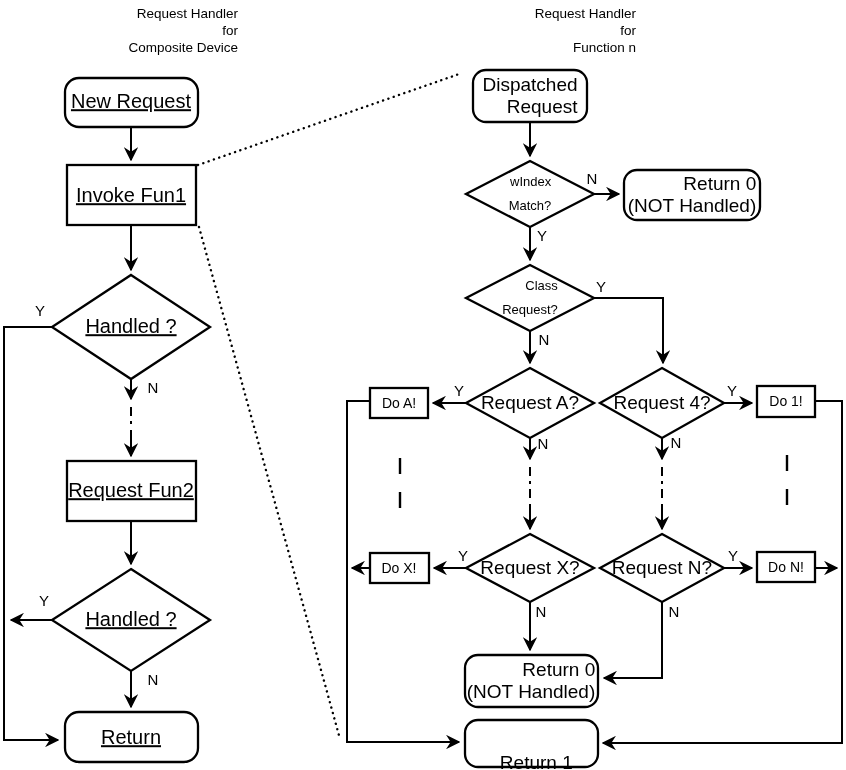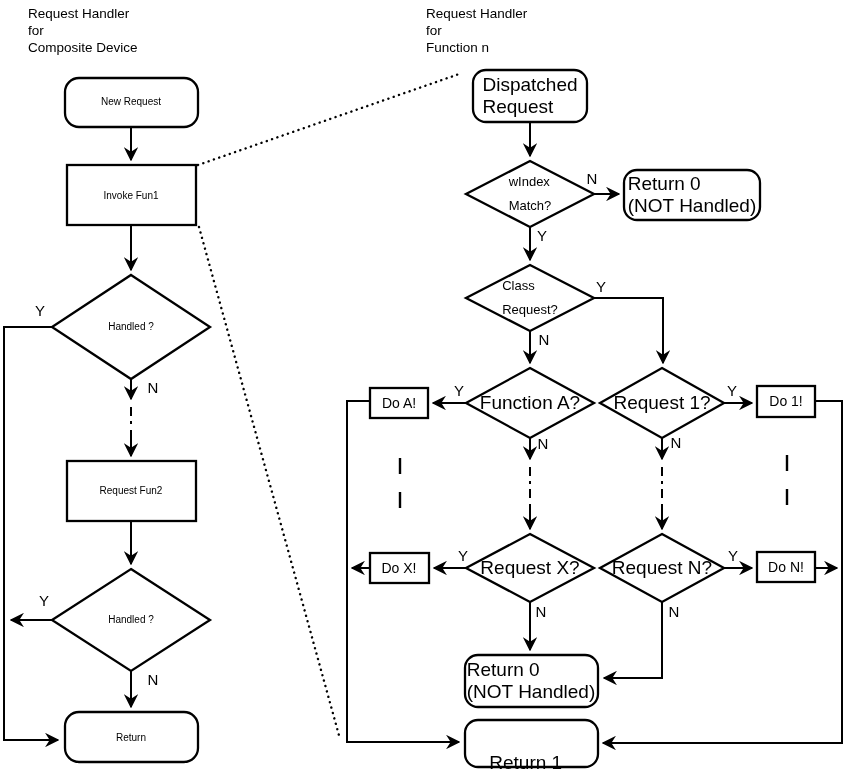--- a/index.html
+++ b/index.html
@@ -9,28 +9,28 @@
     height: 770px;
     background: #ffffff;
     font-family: "Liberation Sans", "DejaVu Sans", sans-serif;
     color: #000;
     overflow: hidden;
   }
   #wires { position: absolute; left: 0; top: 0; }
   .lbl {
     position: absolute;
     transform: translate(-50%, -50%);
-    text-align: left;
+    text-align: right;
     white-space: pre-line;
     line-height: 1.18;
     color: #000;
     user-select: none;
   }
   .title { font-size: 13.5px; line-height: 17px; }
-  .node-lg { font-size: 10px; }
+  .node-lg { font-size: 20px; text-decoration: underline; }
   .node-md { font-size: 19px; }
   .node-sm { font-size: 13px; line-height: 24px; }
   .do-lbl  { font-size: 14px; }
   .yn { font-size: 15px; }
   .edge   { stroke: #000; stroke-width: 2; fill: none; }
   .edge-dash { stroke: #000; stroke-width: 2; fill: none; stroke-dasharray: 9 5 3 5; }
   .edge-dot  { stroke: #000; stroke-width: 2.4; fill: none; stroke-dasharray: 0.1 5.5; stroke-linecap: round; }
   .bar    { stroke: #000; stroke-width: 2.4; fill: none; }
   .shape  { stroke: #000; stroke-width: 2.3; fill: #ffffff; }
 </style>
@@ -133,22 +133,22 @@
   <div class="lbl node-lg" style="left:131px; top:738px;">Return</div>
 
   <div class="lbl node-md" style="left:530px; top:96px;">Dispatched
 Request</div>
   <div class="lbl node-sm" style="left:530px; top:194px;">wIndex
 Match?</div>
   <div class="lbl node-md" style="left:692px; top:195px;">Return 0
 (NOT Handled)</div>
   <div class="lbl node-sm" style="left:530px; top:298px;">Class
 Request?</div>
-  <div class="lbl node-md" style="left:530px; top:403px;">Function A?</div>
-  <div class="lbl node-md" style="left:662px; top:403px;">Request 1?</div>
+  <div class="lbl node-md" style="left:530px; top:403px;">Request A?</div>
+  <div class="lbl node-md" style="left:662px; top:403px;">Request 4?</div>
   <div class="lbl do-lbl" style="left:399px; top:403px;">Do A!</div>
   <div class="lbl do-lbl" style="left:786px; top:401px;">Do 1!</div>
   <div class="lbl node-md" style="left:530px; top:568px;">Request X?</div>
   <div class="lbl node-md" style="left:662px; top:568px;">Request N?</div>
   <div class="lbl do-lbl" style="left:399px; top:568px;">Do X!</div>
   <div class="lbl do-lbl" style="left:786px; top:567px;">Do N!</div>
   <div class="lbl node-md" style="left:531px; top:681px;">Return 0
 (NOT Handled)</div>
   <div class="lbl node-md" style="left:531px; top:743px;margin-top:31px;">Return 1
 (Handled)</div>

